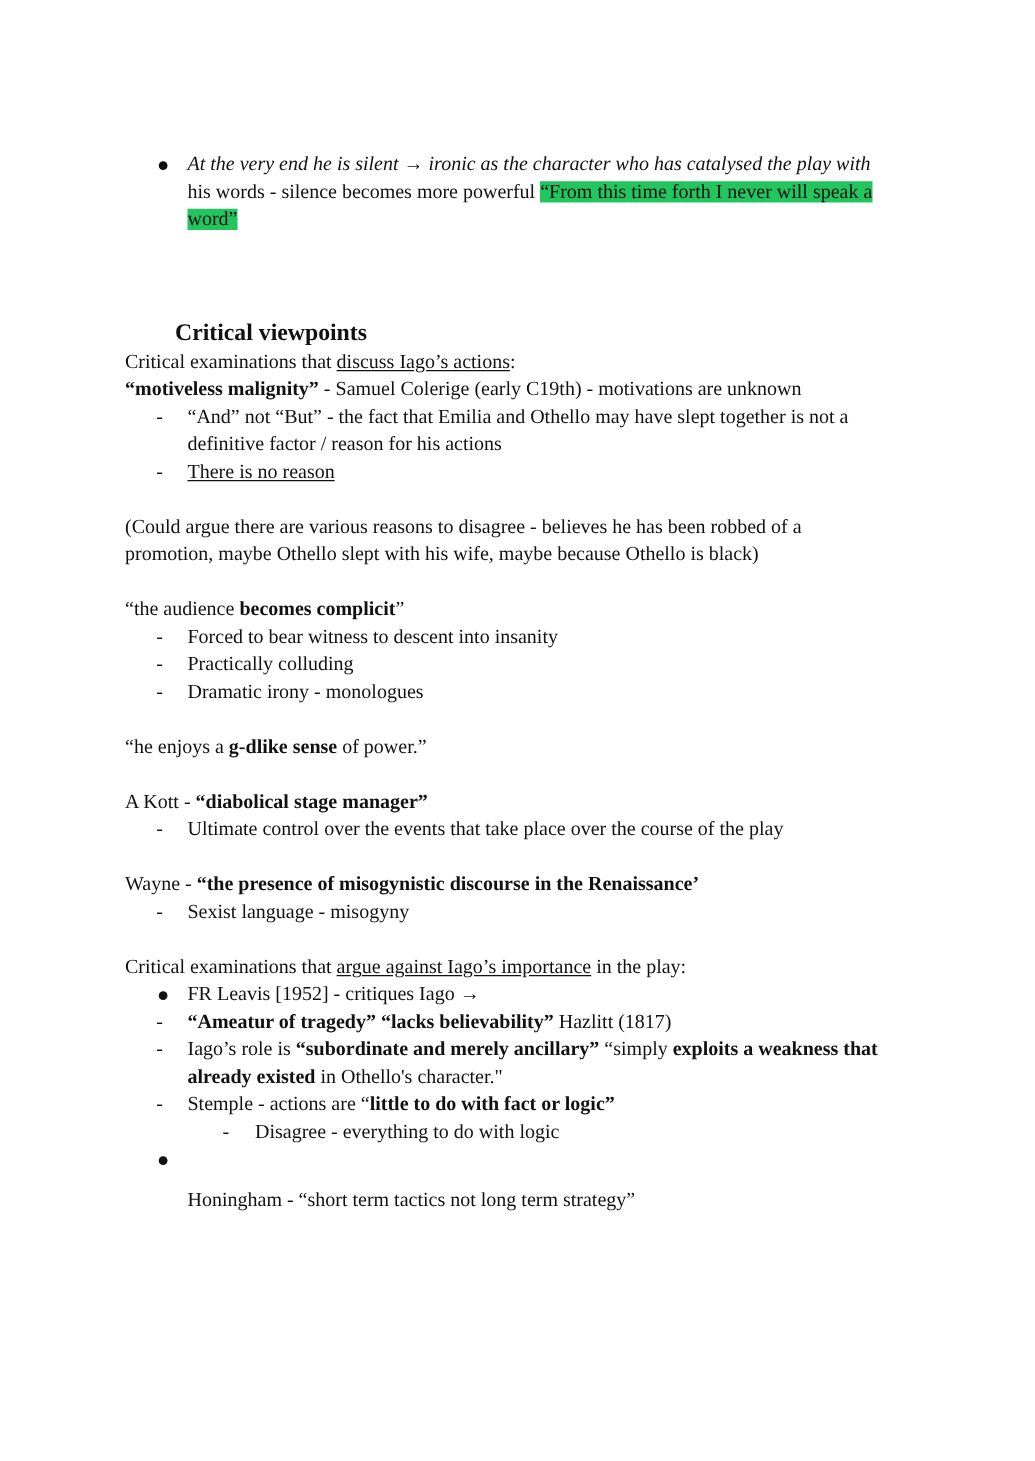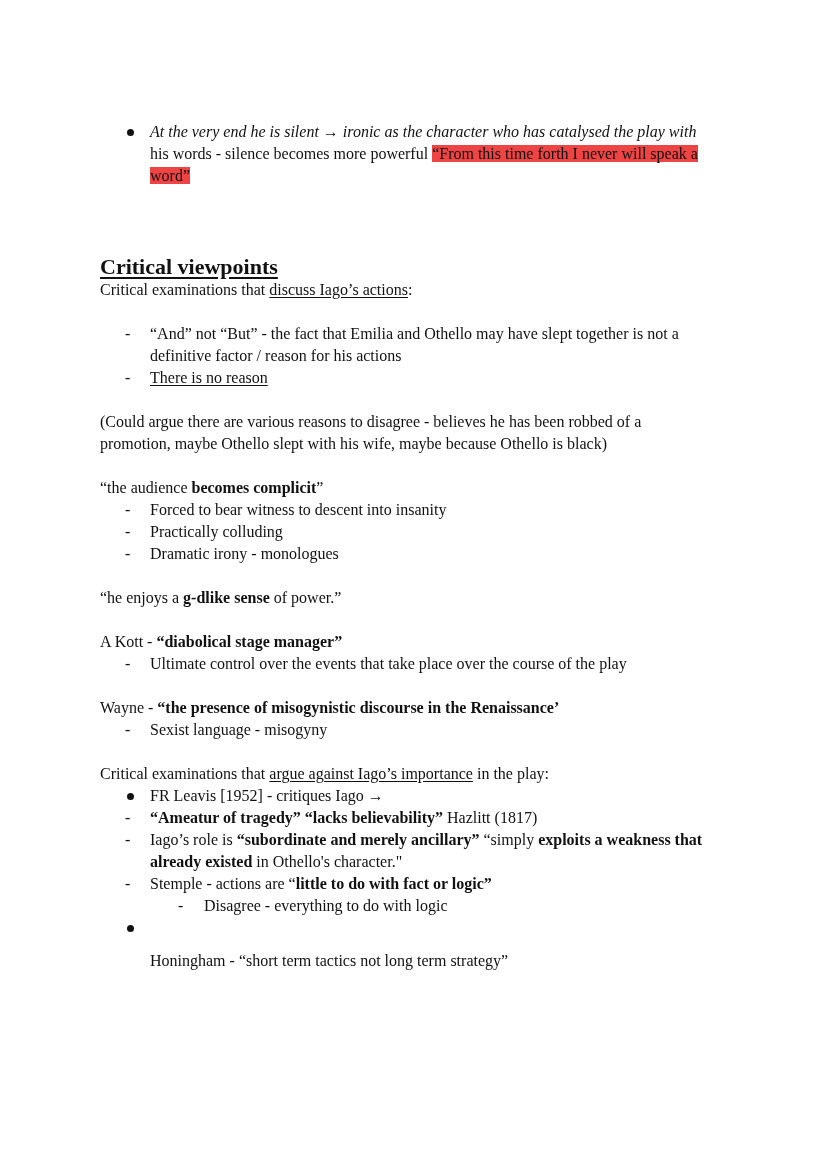--- a/index.html
+++ b/index.html
@@ -26,60 +26,61 @@
     }
     .line {
       position: absolute;
       left: 100px;
       white-space: nowrap;
       line-height: 22px;
       height: 22px;
     }
     .b { font-weight: bold; }
     .u { text-decoration: underline; text-underline-offset: 2px; }
-    .hl { background: #ef4444; }
+    .hl { background: #22c55e; }
     .marker {
       position: absolute;
       white-space: nowrap;
       line-height: 22px;
       height: 22px;
     }
     .bullet-dot {
       display: inline-block;
       width: 7px;
       height: 7px;
       border-radius: 50%;
       background: #111;
       position: absolute;
       top: 8px;
       left: 0;
     }
     .heading {
-      font-size: 22px;
+      font-size: 19px;
       font-weight: bold;
-      text-decoration: underline;
       text-underline-offset: 3px;
+      margin-left: 40px;
     }
   </style>
 </head>
 <body>
 
 <div class="page">
 
   <div class="marker" style="left:127px; top:121px; width:8px;">
       <span class="bullet-dot"></span>
     </div>
   <div class="line" style="left:150px; top:121px;font-style:italic;">At the very end he is silent → ironic as the character who has catalysed the play with</div>
   <div class="line" style="left:150px; top:143px;"><span>his words - silence becomes more powerful </span><span class="hl">“From this time forth I never will speak a</span></div>
   <div class="line" style="left:150px; top:165px;"><span class="hl">word”</span></div>
 
   <div class="line heading" style="top:255px; height:24px; line-height:24px;">Critical viewpoints</div>
 
   <div class="line" style="top:279px;"><span>Critical examinations that </span><span class="u">discuss Iago’s actions</span><span>:</span></div>
 
+  <div class="line" style="top:301px;"><span class="b">“motiveless malignity”</span><span> - Samuel Colerige (early C19th) - motivations are unknown</span></div>
 
   <div class="marker" style="left:125px; top:323px;">-</div>
   <div class="line" style="left:150px; top:323px;">“And” not “But” - the fact that Emilia and Othello may have slept together is not a</div>
   <div class="line" style="left:150px; top:345px;">definitive factor / reason for his actions</div>
   <div class="marker" style="left:125px; top:367px;">-</div>
   <div class="line u" style="left:150px; top:367px;">There is no reason</div>
 
   <div class="line" style="top:411px;">(Could argue there are various reasons to disagree - believes he has been robbed of a</div>
   <div class="line" style="top:433px;">promotion, maybe Othello slept with his wife,  maybe because Othello is black)</div>
 

